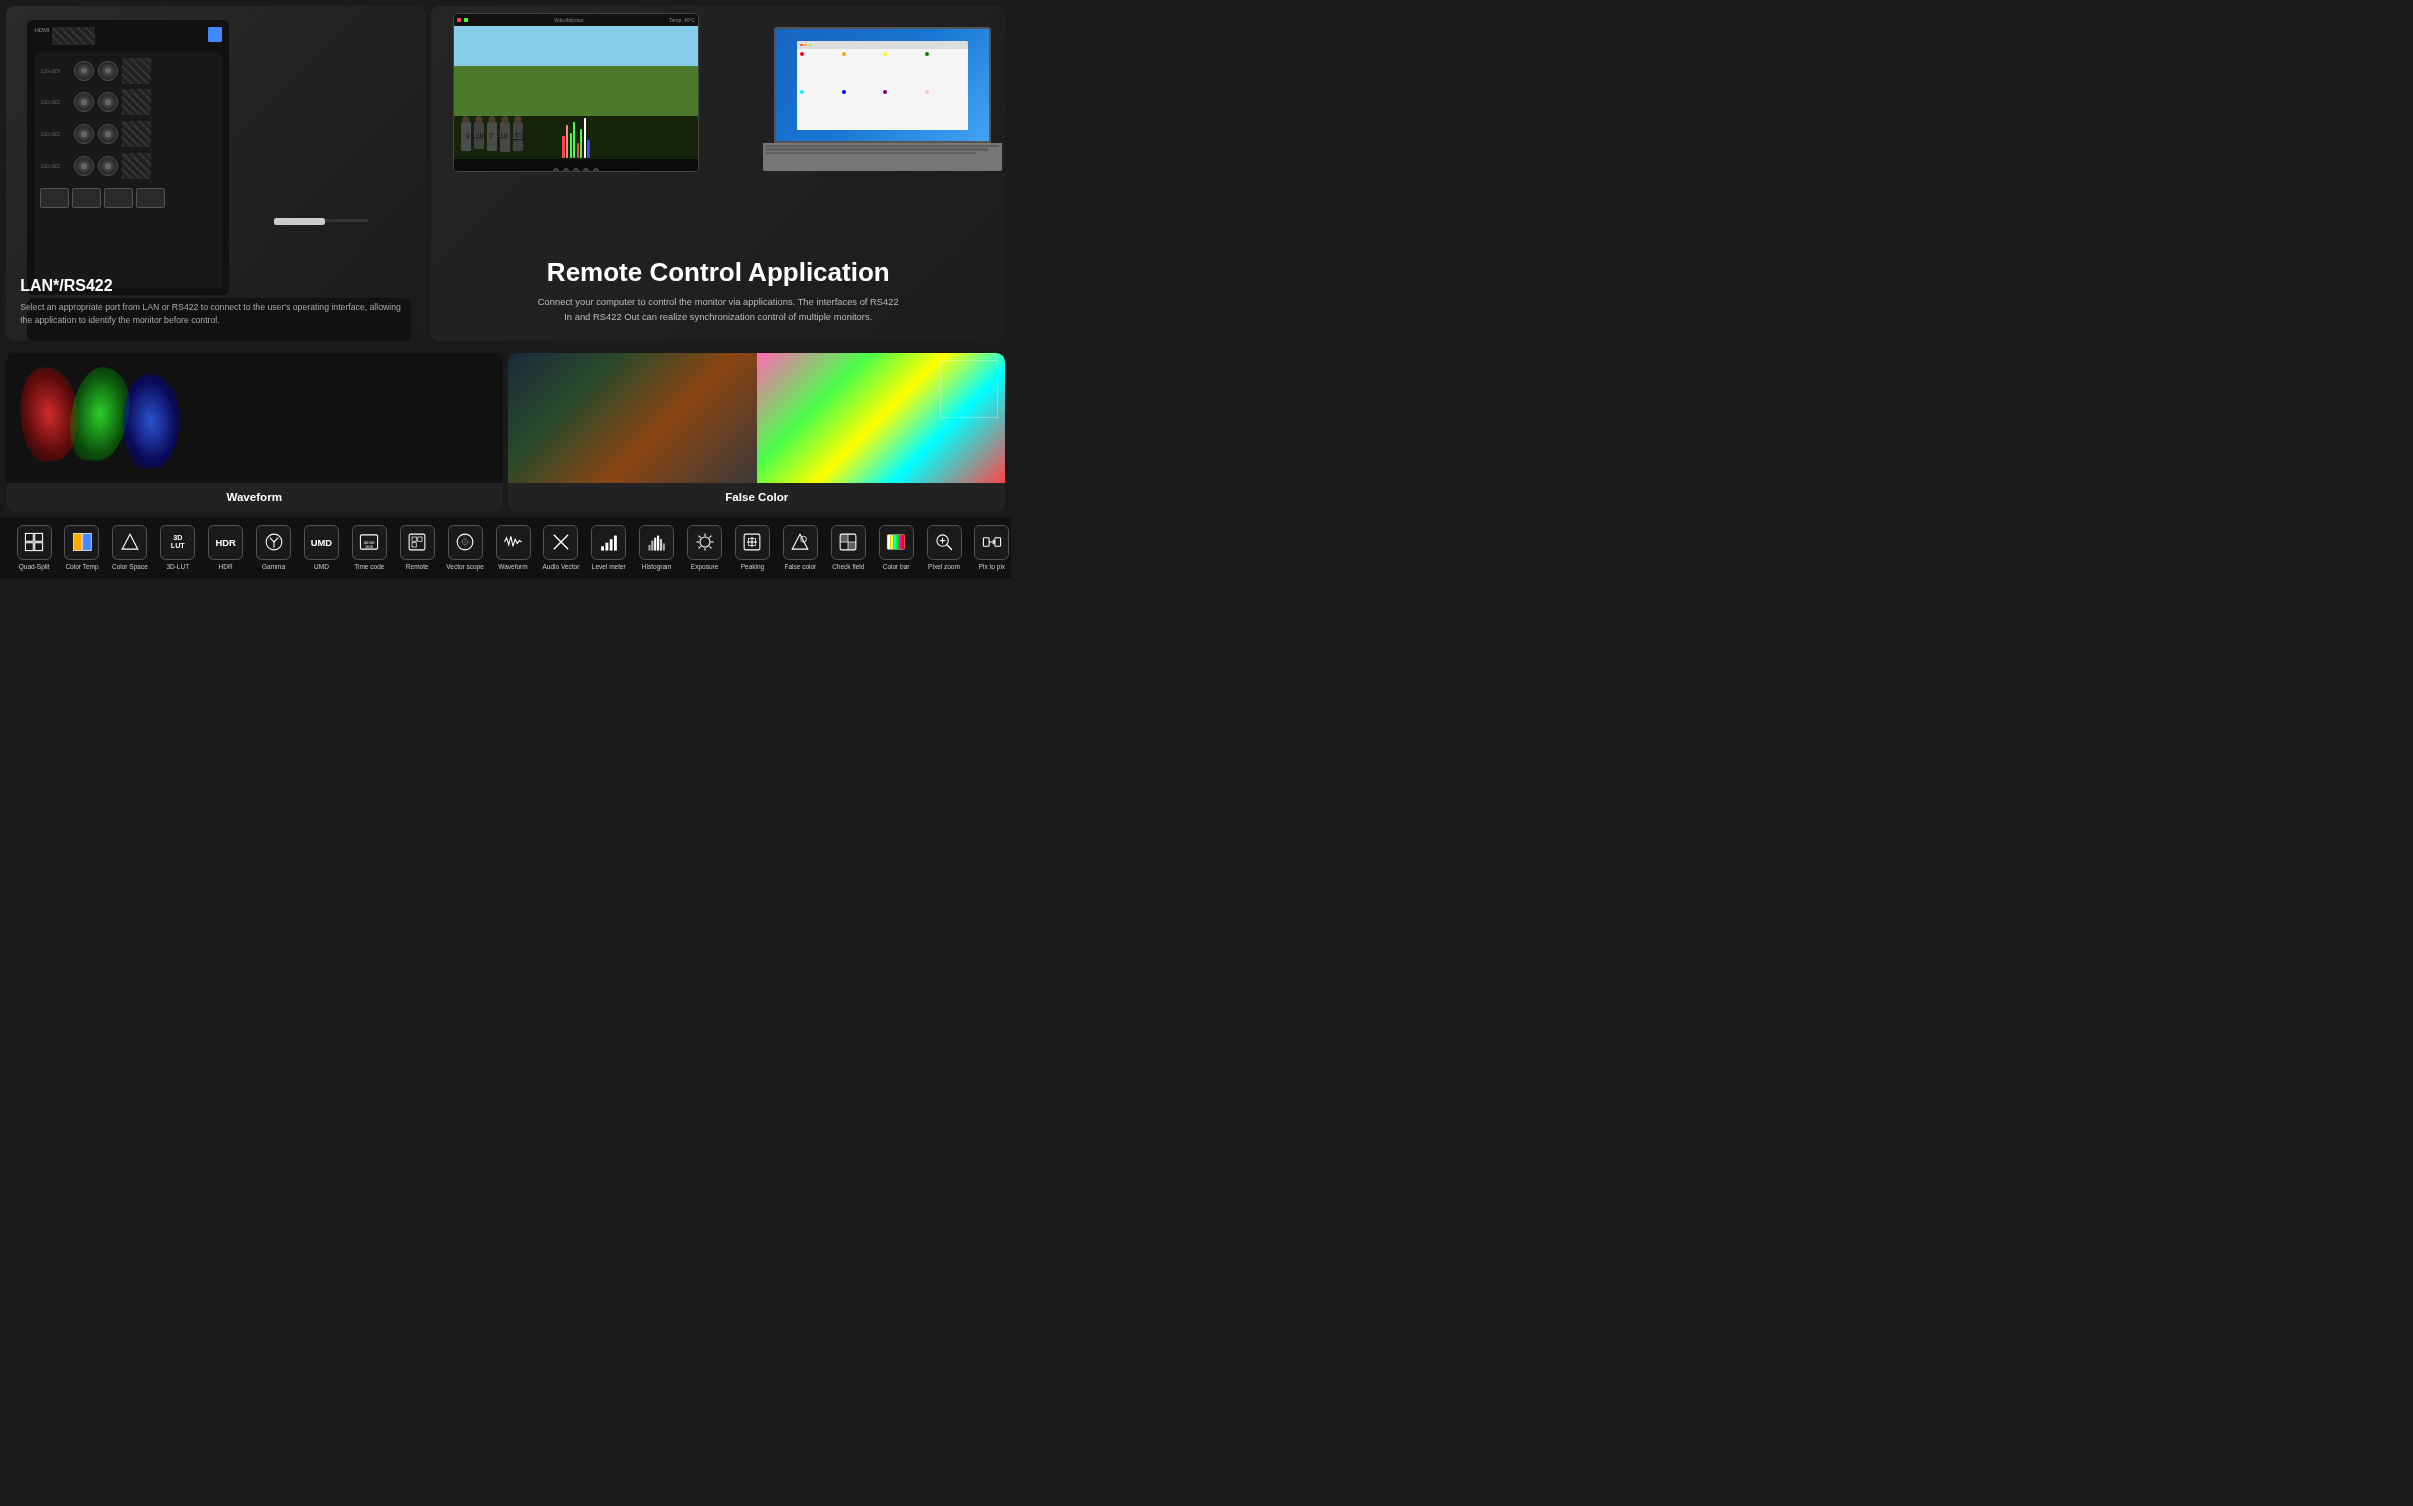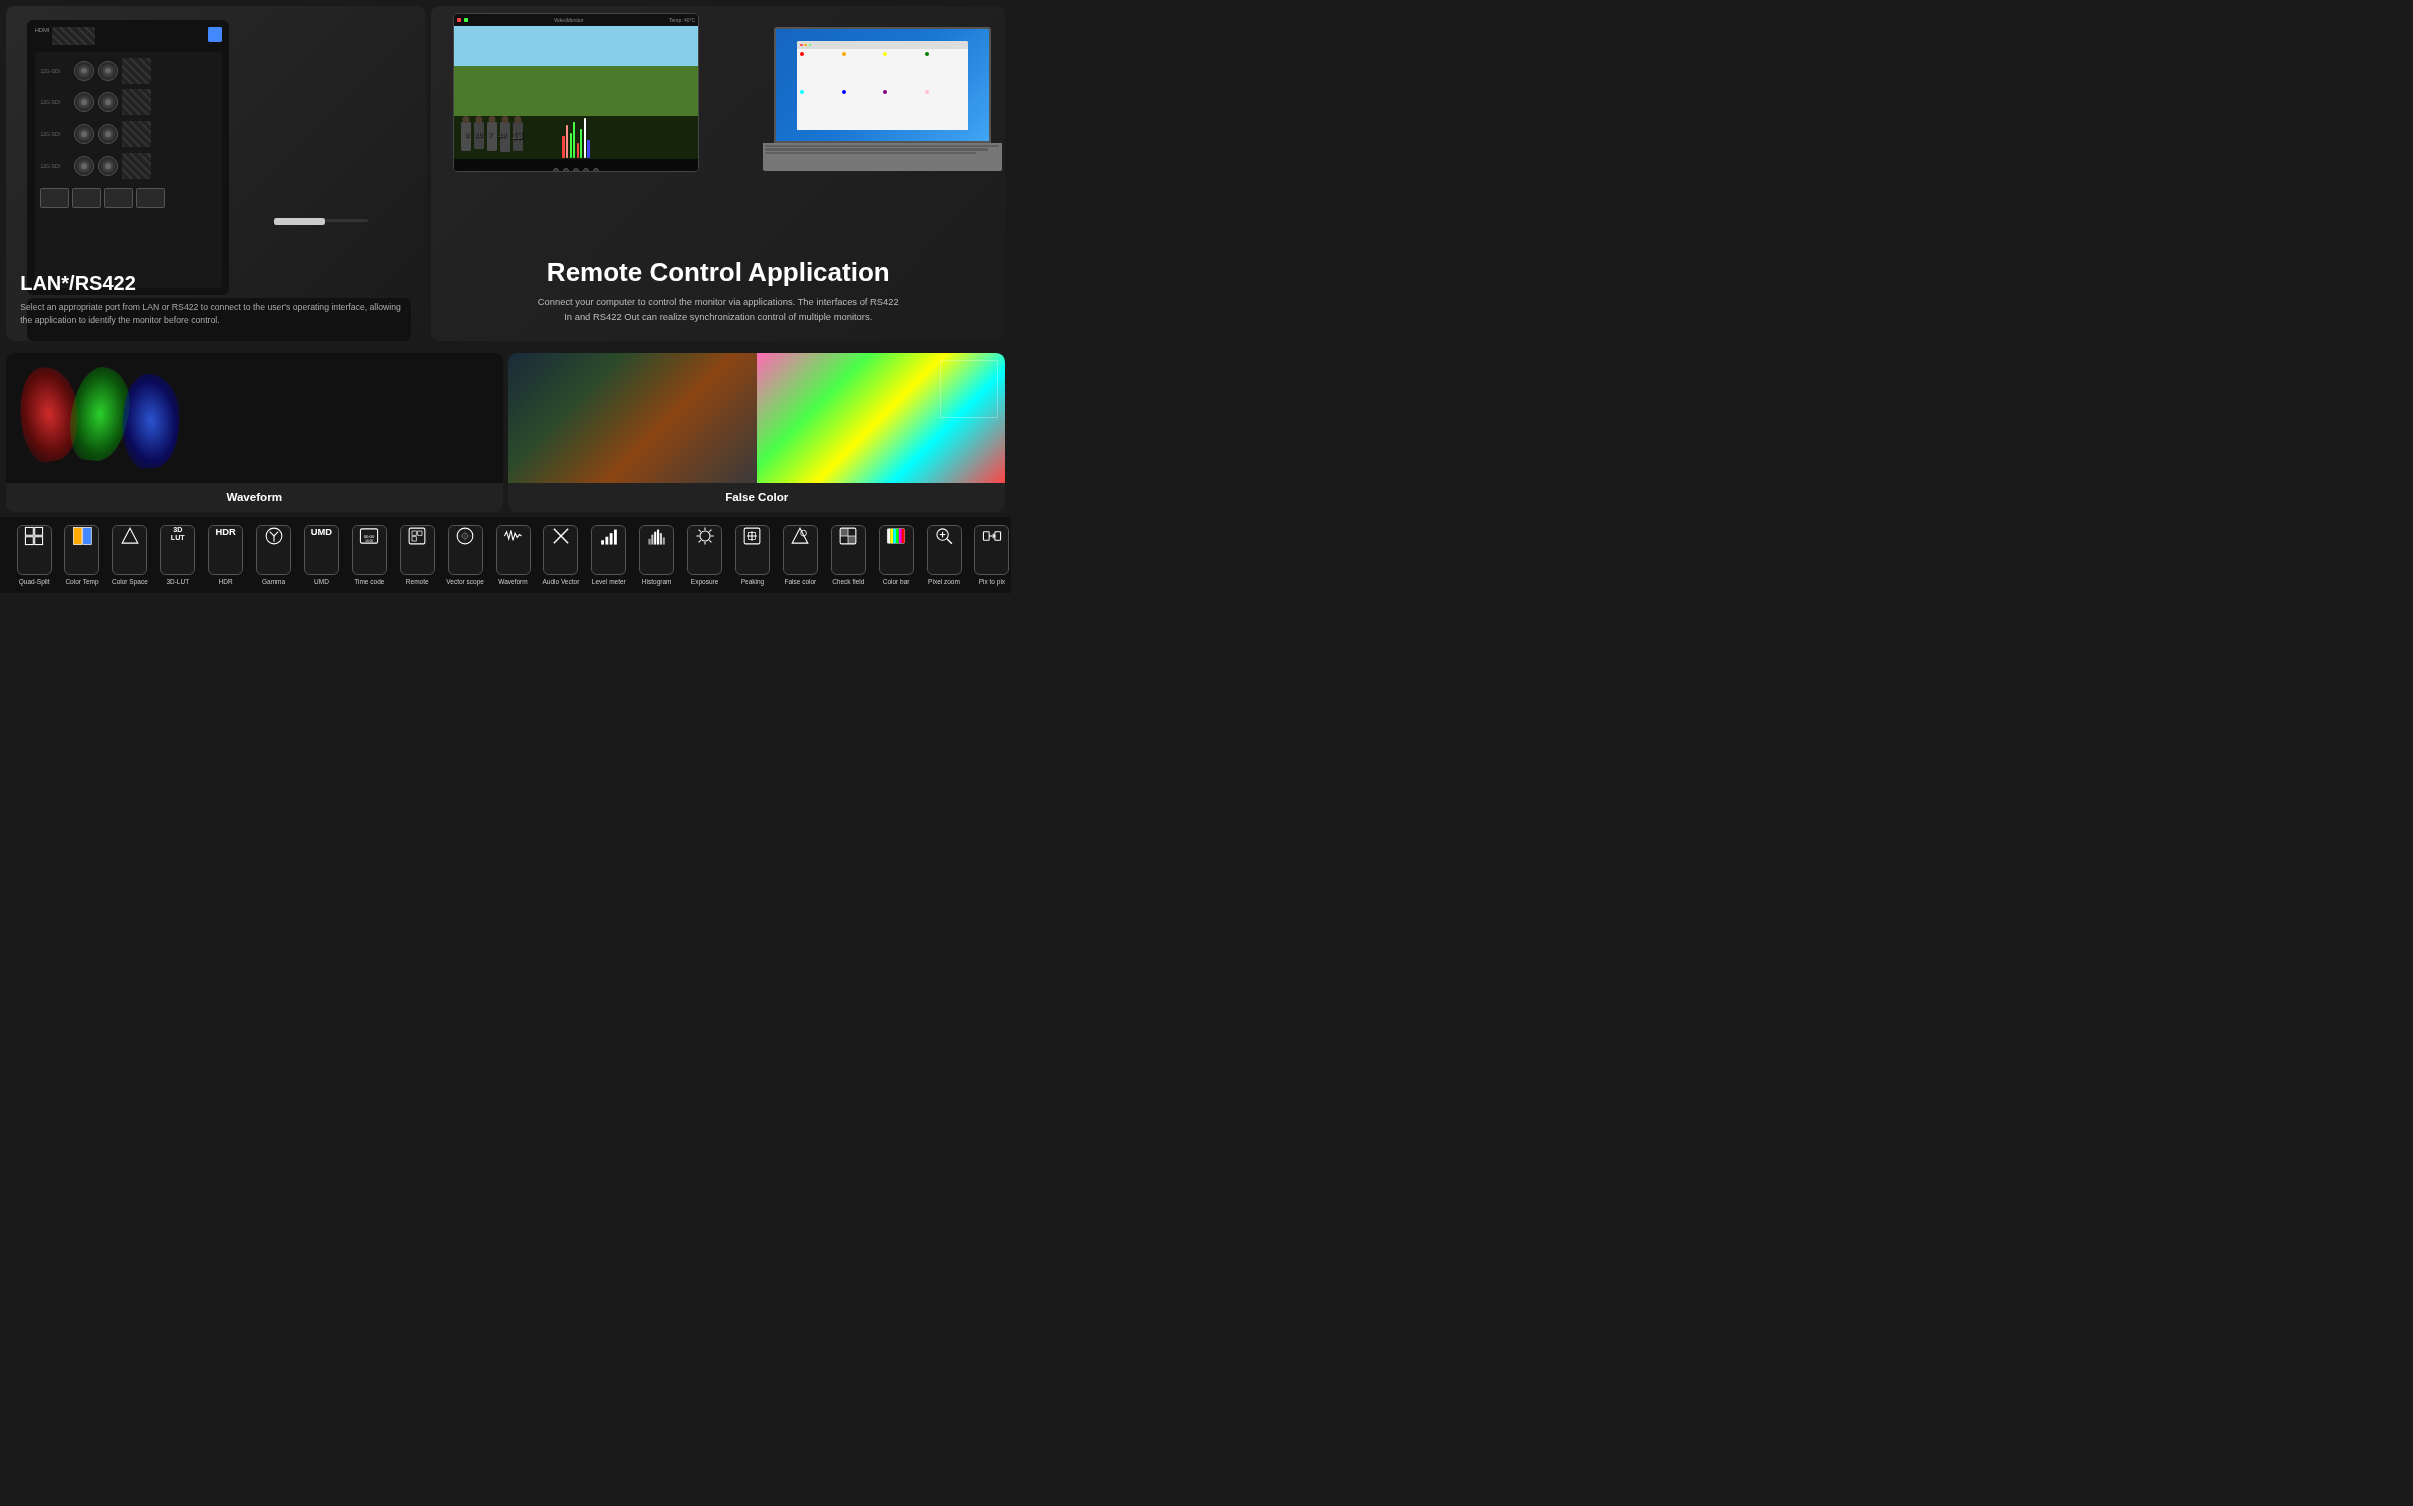--- a/index.html
+++ b/index.html
@@ -125,21 +125,21 @@
     }
 
     .left-text {
       position: absolute;
       bottom: 14.4px;
       left: 14.4px;
       right: 14.4px;
     }
 
     .left-title {
-      font-size: 20px;
+      font-size: 16px;
       font-weight: bold;
       color: white;
       margin-bottom: 5.8px;
     }
 
     .left-desc {
       font-size: 8.7px;
       color: #aaa;
       line-height: 1.5;
     }
@@ -478,24 +478,25 @@
     .feature-icon-item {
       display: flex;
       flex-direction: column;
       align-items: center;
       gap: 2.9px;
       min-width: 45px;
     }
 
     .icon-box {
       width: 35px;
-      height: 50px;
+      height: 35px;
       border: 1.4px solid #555;
       border-radius: 5.8px;
       display: flex;
+      align-items: center;
       justify-content: center;
       font-size: 14.4px;
       background: #1a1a1a;
     }
 
     .icon-label {
       font-size: 6.5px;
       color: #ccc;
       text-align: center;
       line-height: 1.2;

